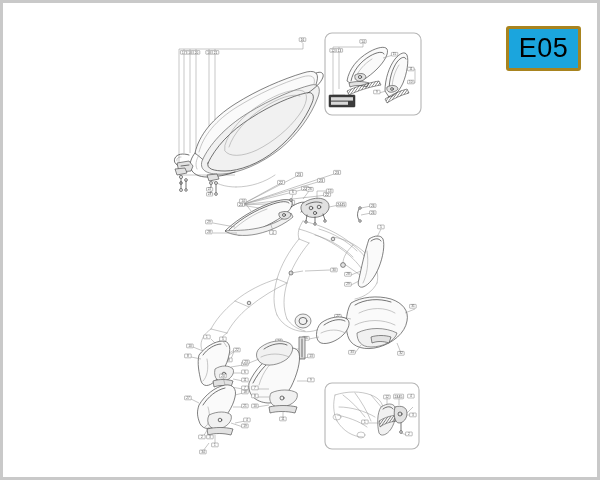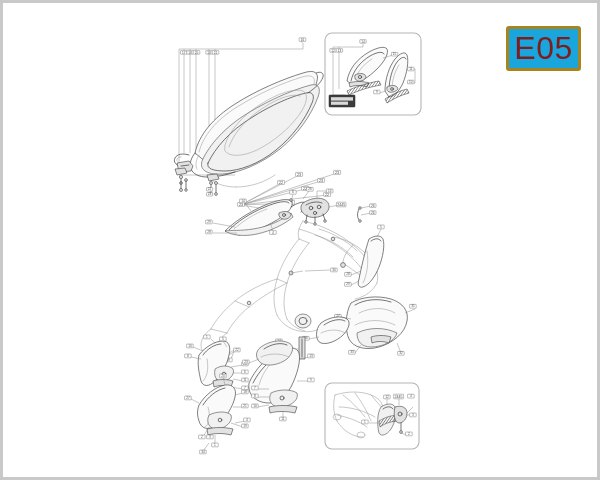--- a/index.html
+++ b/index.html
@@ -22,22 +22,22 @@
     position:absolute;
     left:503px;top:23px;width:75px;height:45px;
     box-sizing:border-box;
     background:#1ba5dd;
     border:3px solid #a8841f;
     border-radius:3px;
     display:flex;align-items:center;justify-content:center;
     z-index:40;
   }
   #plate-badge span{
-    color:#7f1d1d;
-    font-size:32px;
+    color:#000000;
+    font-size:27px;
     line-height:27px;
     font-weight:400;
     letter-spacing:0.5px;
     font-family:"Liberation Sans", sans-serif;
   }
 </style>
 </head>
 <body>
 
 <div id="page">

